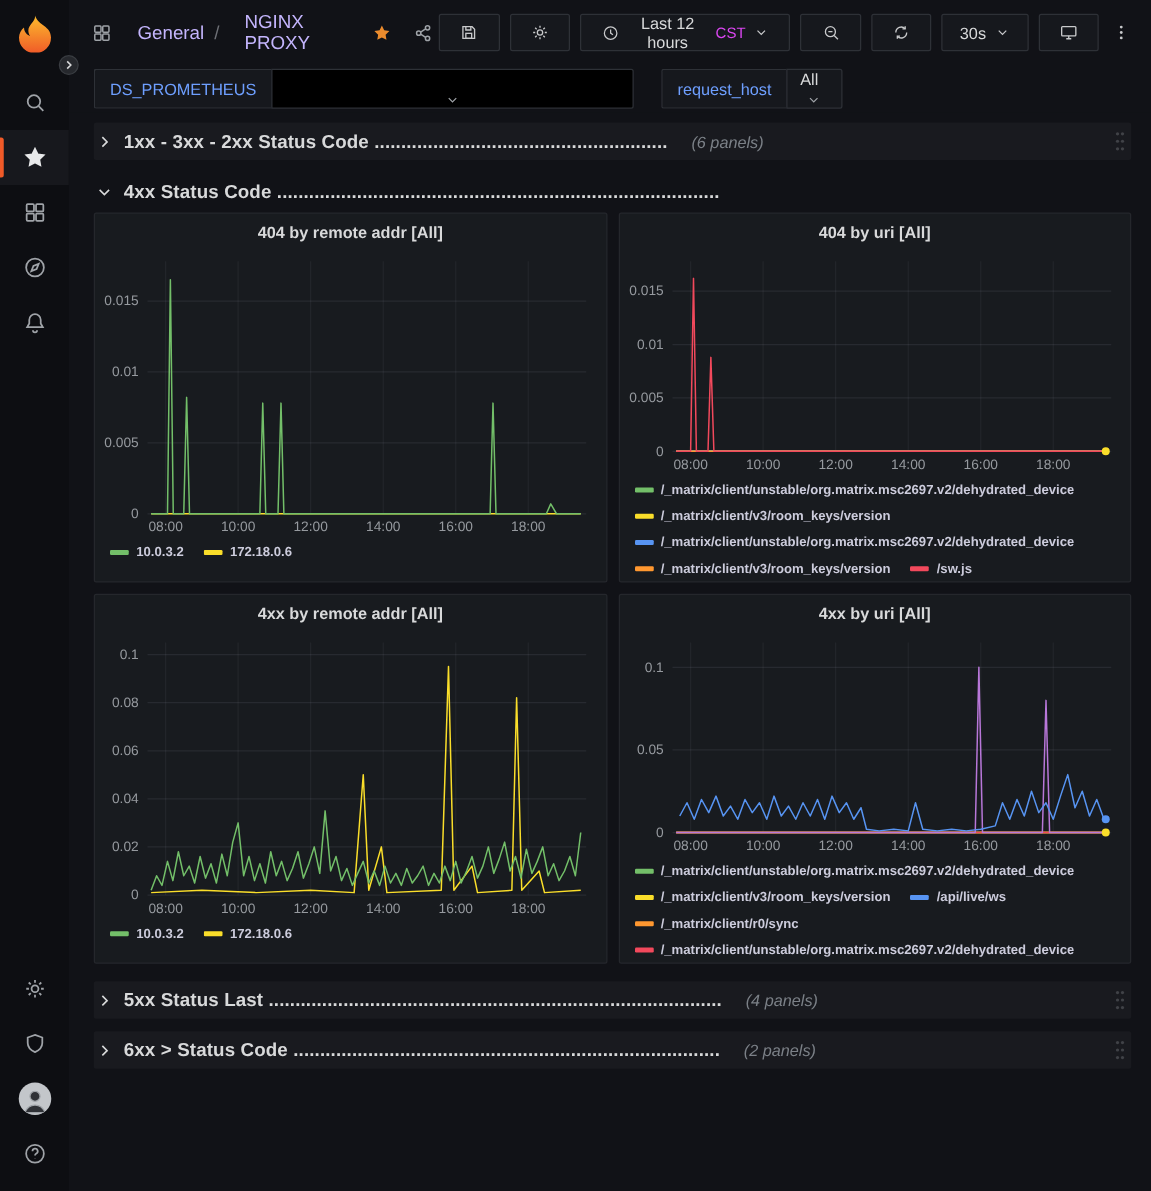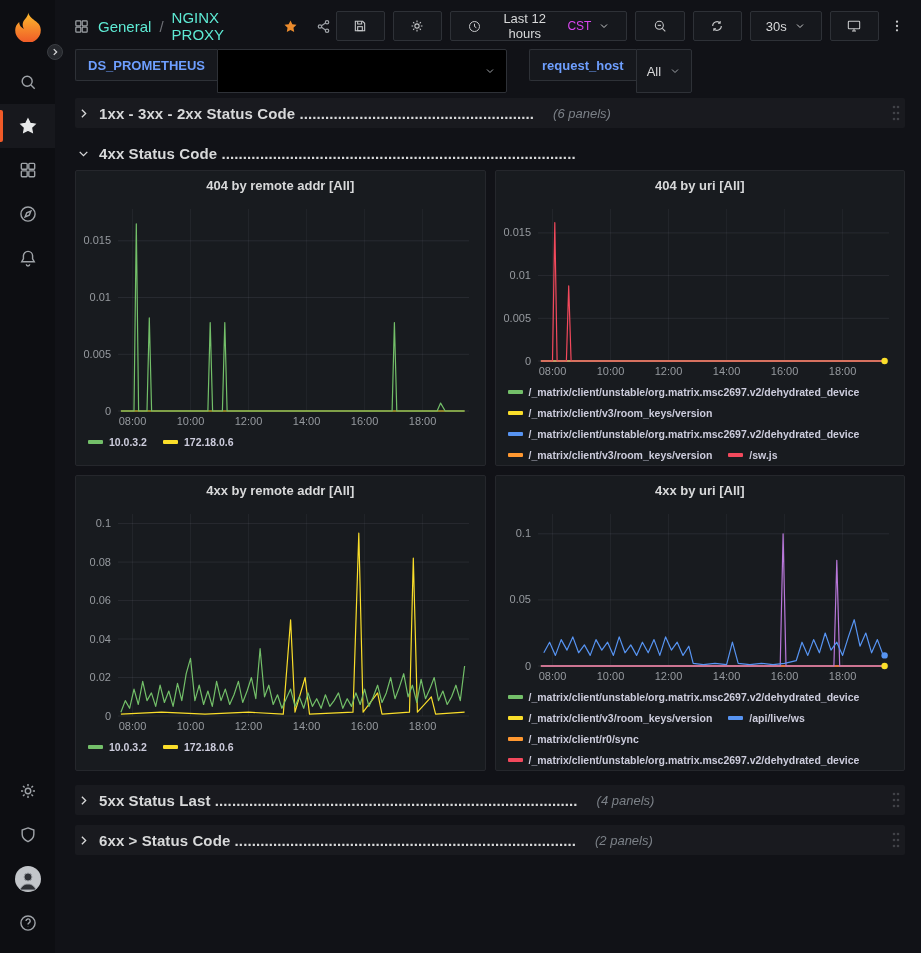--- a/index.html
+++ b/index.html
@@ -15,33 +15,33 @@
   .side-item.active::before { content:""; position:absolute; left:0; top:6px; bottom:6px; width:3px; background:#f05a28; border-radius:0 2px 2px 0; }
   .side-item svg { stroke:#9fa3a8; }
   .side-item.active svg { stroke:#e8e9ea; fill:#e8e9ea; }
   .side-spacer { flex:1; }
   .avatar-circle { width:26px; height:26px; border-radius:50%; background:#c3c6ca; overflow:hidden; display:flex; align-items:flex-end; justify-content:center; }
   .expand-btn { position:absolute; left:47px; top:44px; width:16px; height:16px; border-radius:50%; background:#26282d; border:1px solid #3a3d42; z-index:6; display:flex; align-items:center; justify-content:center; cursor:pointer; padding:0; }
 
   
   .topbar { position:absolute; left:55px; right:0; top:0; height:52px; display:flex; align-items:center; padding:0 14px 0 18px; background:#111217; }
   .crumbs { display:flex; align-items:center; gap:8px; font-size:15px; }
-  .crumb { cursor:pointer; color:#5eead4; }
+  .crumb { cursor:pointer; color:#c4b5fd;margin-left:12px; }
   .crumb-sep { color:#6e7076; }
   .icon-btn { background:none; border:none; padding:4px; cursor:pointer; display:flex; align-items:center; }
   .topbar-right { margin-left:auto; display:flex; align-items:center; gap:8px; }
   .tb-btn { height:30px; min-width:32px; background:#16181d; border:1px solid #2e3137; border-radius:2px; display:flex; align-items:center; justify-content:center; gap:7px; color:#d8d9da; font-size:13px; cursor:pointer; padding:0 16px; font-family:inherit; }
   .tb-btn .tz { color:#d946ef; font-size:12px; }
   .kebab-btn { background:none; border:none; padding:4px 2px; cursor:pointer; }
 
   
   .varbar { position:absolute; left:55px; right:0; top:52px; height:38px; display:flex; align-items:center; padding:0 20px; gap:0; background:#111217; }
   .var-group { display:flex; align-items:stretch; margin-right:22px; }
-  .var-label { height:32px; display:flex; align-items:center; padding:0 12px; border:1px solid #2e3137; border-right:none; border-radius:2px 0 0 2px; color:#6e9fff; font-size:13px; font-weight:700; cursor:pointer; background:#16181d; }
-  .var-select { height:44px; display:flex; align-items:center; justify-content:space-between; padding:0 10px; border:1px solid #2e3137; border-radius:0 2px 2px 0; font-size:13px; cursor:pointer; background:#16181d; color:#d8d9da; }
+  .var-label { height:32px; display:flex; align-items:center; padding:0 12px; border:1px solid #2e3137; border-right:none; border-radius:2px 0 0 2px; color:#6e9fff; font-size:13px; font-weight:400; cursor:pointer; background:#16181d; }
+  .var-select { height:32px; display:flex; align-items:center; justify-content:space-between; padding:0 10px; border:1px solid #2e3137; border-radius:0 2px 2px 0; font-size:13px; cursor:pointer; background:#16181d; color:#d8d9da;flex-direction:column; }
   .var-select.redacted { width:290px; background:#000000; }
 
   
   .dash { position:absolute; left:55px; right:0; top:90px; bottom:0; padding:8px 16px 0 20px; overflow:hidden; }
   .row-head { height:30px; display:flex; align-items:center; gap:9px; cursor:pointer; position:relative; margin-bottom:10px; padding:0 6px 0 2px; border-radius:2px;text-align:right; }
   .row-head.collapsed { background:rgba(204,204,220,0.045); }
   .row-title { font-size:15px; font-weight:700; color:#d8d9da; white-space:nowrap; overflow:hidden; letter-spacing:0.1px; }
   .row-count { font-size:13px; font-style:italic; color:#7b8087; margin-left:10px; white-space:nowrap; }
   .row-handle { position:absolute; right:4px; top:50%; transform:translateY(-50%); cursor:grab; opacity:0.85; }
 

